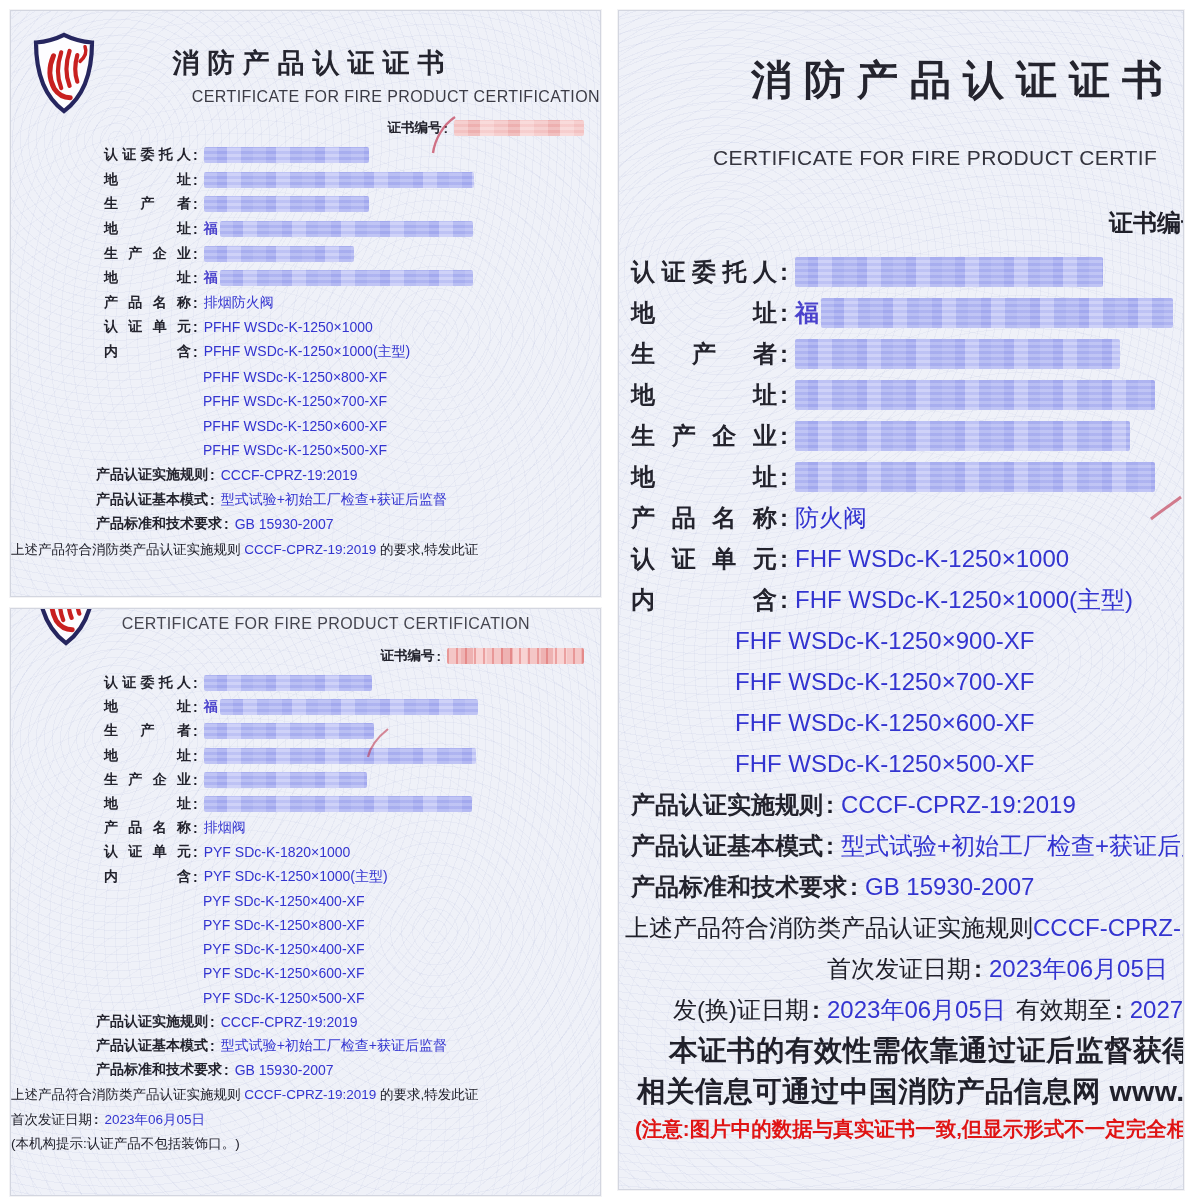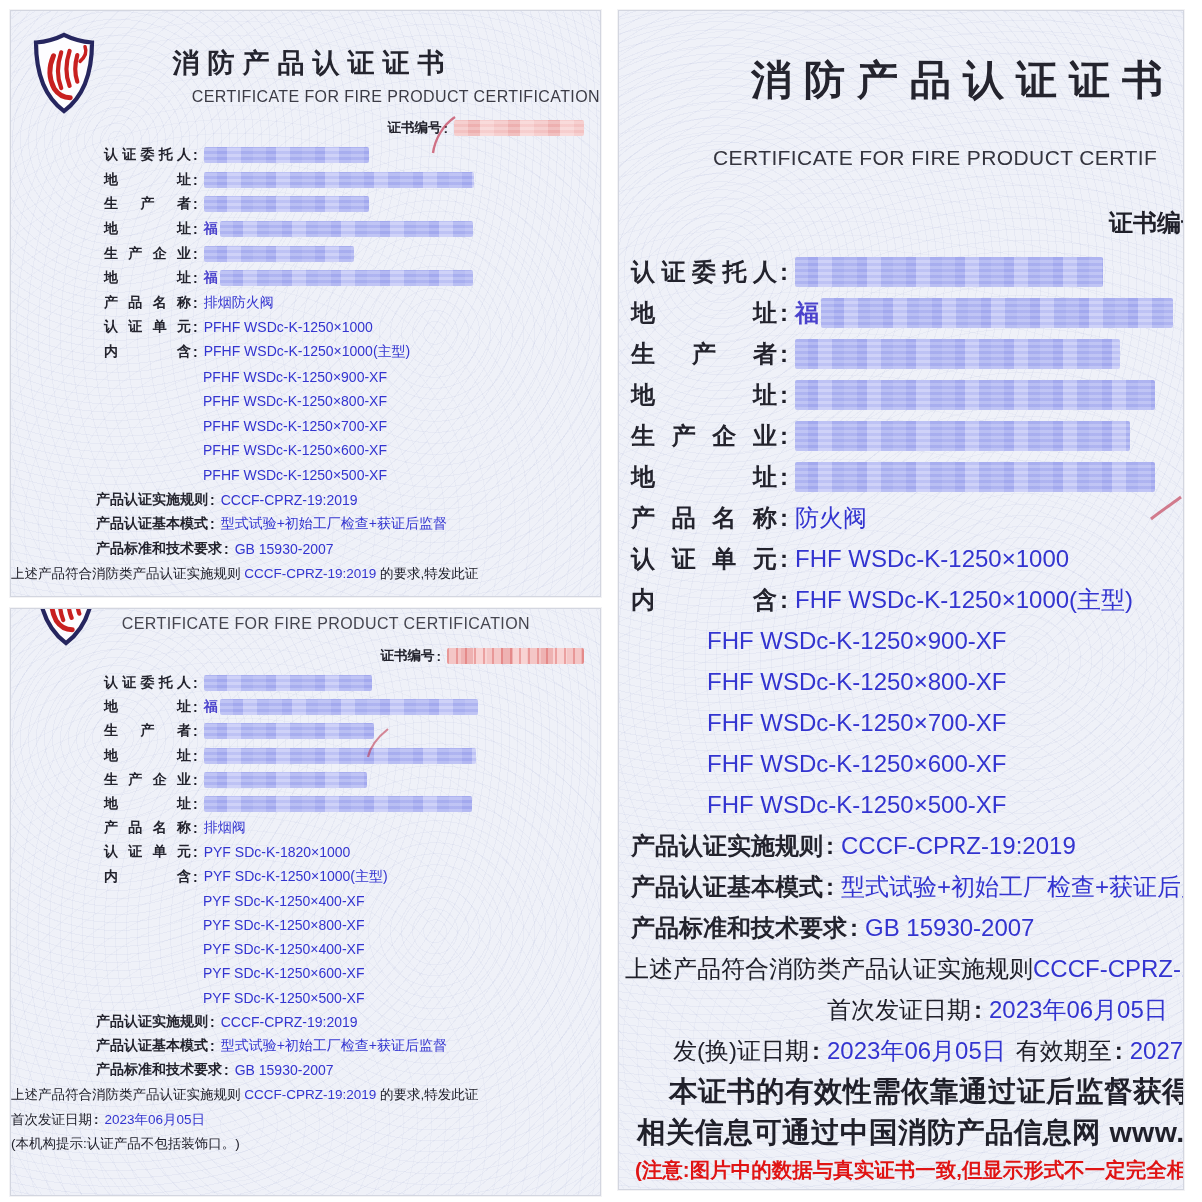--- a/index.html
+++ b/index.html
@@ -73,21 +73,21 @@
     margin-top:37px;margin-right:-22px;font-size:24px;font-weight:600;height:32px;
   }
   .big .fields{padding-left:12px;margin-top:12px;}
   .big .row{height:41px;display:flex;align-items:center;font-size:24px;white-space:nowrap;}
   .big .lbl{
     display:inline-block;width:146px;flex:0 0 146px;
     text-align:justify;text-align-last:justify;font-weight:600;color:#23232d;
   }
   .big .lblw{font-weight:600;color:#23232d;white-space:nowrap;}
   .big .colon{margin:0 7px 0 3px;font-weight:600;}
-  .big .cont{margin-left:76px;}
+  .big .cont{margin-left:104px;}
   .big .rdt{height:30px;}
   .big .footer-line{margin-left:-6px;}
   .big .row-center{padding-left:196px;}
   .big .row-date2{padding-left:42px;}
   .big .note-big{font-size:28.5px;font-weight:600;padding-left:38px;letter-spacing:.5px;}
   .big .note-big2{padding-left:6px;}
   .big .red-note{font-size:20.5px;font-weight:700;color:#e01414;padding-left:4px;height:34px;}
 
   
   .val{color:#3334d0;font-weight:500;}
@@ -174,23 +174,20 @@
       <span class="lbl">认证单元</span>
         <span class="colon">:</span>
       <span class="val">PFHF WSDc-K-1250×1000</span>
     </div>
     <div class="row">
       <span class="lbl">内含</span>
         <span class="colon">:</span>
       <span class="val">PFHF WSDc-K-1250×1000(主型)</span>
     </div>
     <div class="row">
-        <span class="cont val">PFHF WSDc-K-1250×900-XF</span>
-      </div>
-    <div class="row">
         <span class="cont val">PFHF WSDc-K-1250×800-XF</span>
       </div>
     <div class="row">
         <span class="cont val">PFHF WSDc-K-1250×700-XF</span>
       </div>
     <div class="row">
         <span class="cont val">PFHF WSDc-K-1250×600-XF</span>
       </div>
     <div class="row">
         <span class="cont val">PFHF WSDc-K-1250×500-XF</span>
@@ -375,23 +372,20 @@
     </div>
     <div class="row">
       <span class="lbl">内含</span>
         <span class="colon">:</span>
       <span class="val">FHF WSDc-K-1250×1000(主型)</span>
     </div>
     <div class="row">
         <span class="cont val">FHF WSDc-K-1250×900-XF</span>
       </div>
     <div class="row">
-        <span class="cont val">FHF WSDc-K-1250×800-XF</span>
-      </div>
-    <div class="row">
         <span class="cont val">FHF WSDc-K-1250×700-XF</span>
       </div>
     <div class="row">
         <span class="cont val">FHF WSDc-K-1250×600-XF</span>
       </div>
     <div class="row">
         <span class="cont val">FHF WSDc-K-1250×500-XF</span>
       </div>
     <div class="row">
       <span class="lblw">产品认证实施规则</span>

